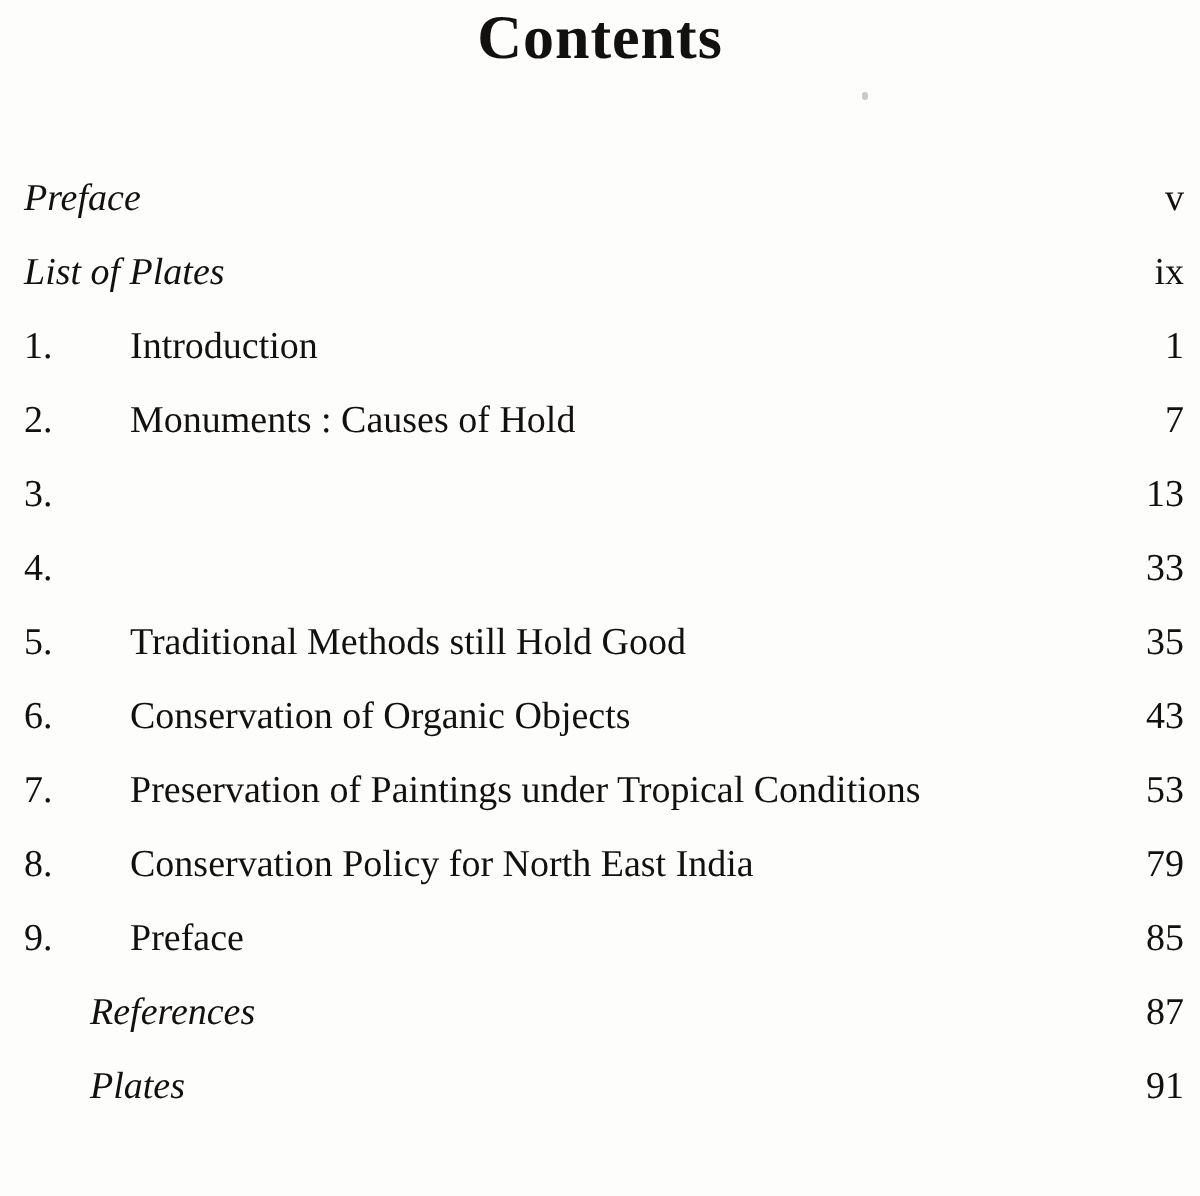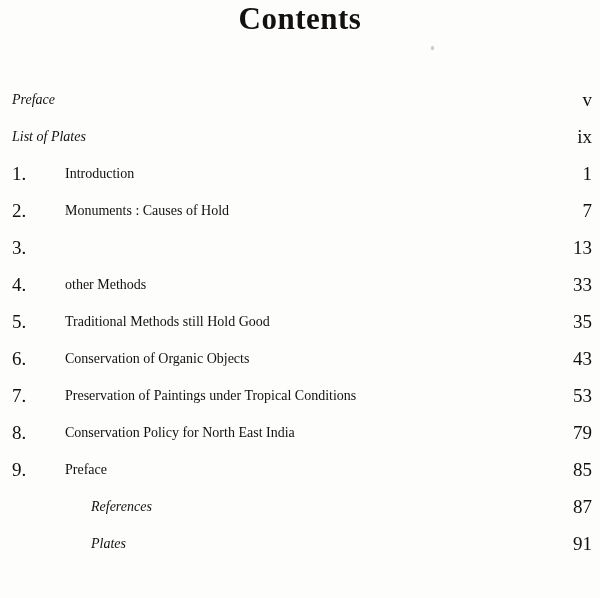--- a/index.html
+++ b/index.html
@@ -64,21 +64,21 @@
   .toc-row .num {
     position: absolute;
     left: 12px;
     top: 0;
     width: 40px;
     font-size: 19px;
     line-height: 31px;
   }
   .toc-row .title {
     display: block;
-    font-size: 14px;
+    font-size: 19px;
     line-height: 31px;
     padding-left: 65px;
     padding-right: 66px;
   }
   .toc-row .title .line2 {
     display: block;
   }
   .toc-row .pagenum {
     position: absolute;
     right: 8px;
@@ -89,21 +89,21 @@
     min-width: 26px;
   }
 
   
   .toc-row.matter .title {
     font-style: italic;
     padding-left: 12px;
   }
   .toc-row.backmatter .title {
     font-style: italic;
-    padding-left: 91px;
+    padding-left: 45px;
   }
 
   
   .toc-row.gap-pre  { margin-top: 0px; }
   .toc-row.gap-sm   { margin-top: 3px; }
 </style>
 </head>
 <body>
 
 <div class="page">
@@ -137,21 +137,21 @@
     </div>
 
     <div class="toc-row gap-sm">
       <span class="num">3.</span>
       <span class="title"></span>
       <span class="pagenum">13</span>
     </div>
 
     <div class="toc-row gap-sm">
       <span class="num">4.</span>
-      <span class="title"><span class="line2">other Methods</span></span>
+      <span class="title"></span>
       <span class="pagenum">33</span>
     </div>
 
     <div class="toc-row gap-sm">
       <span class="num">5.</span>
       <span class="title"><span>Traditional Methods still Hold Good</span></span>
       <span class="pagenum">35</span>
     </div>
 
     <div class="toc-row gap-sm">

